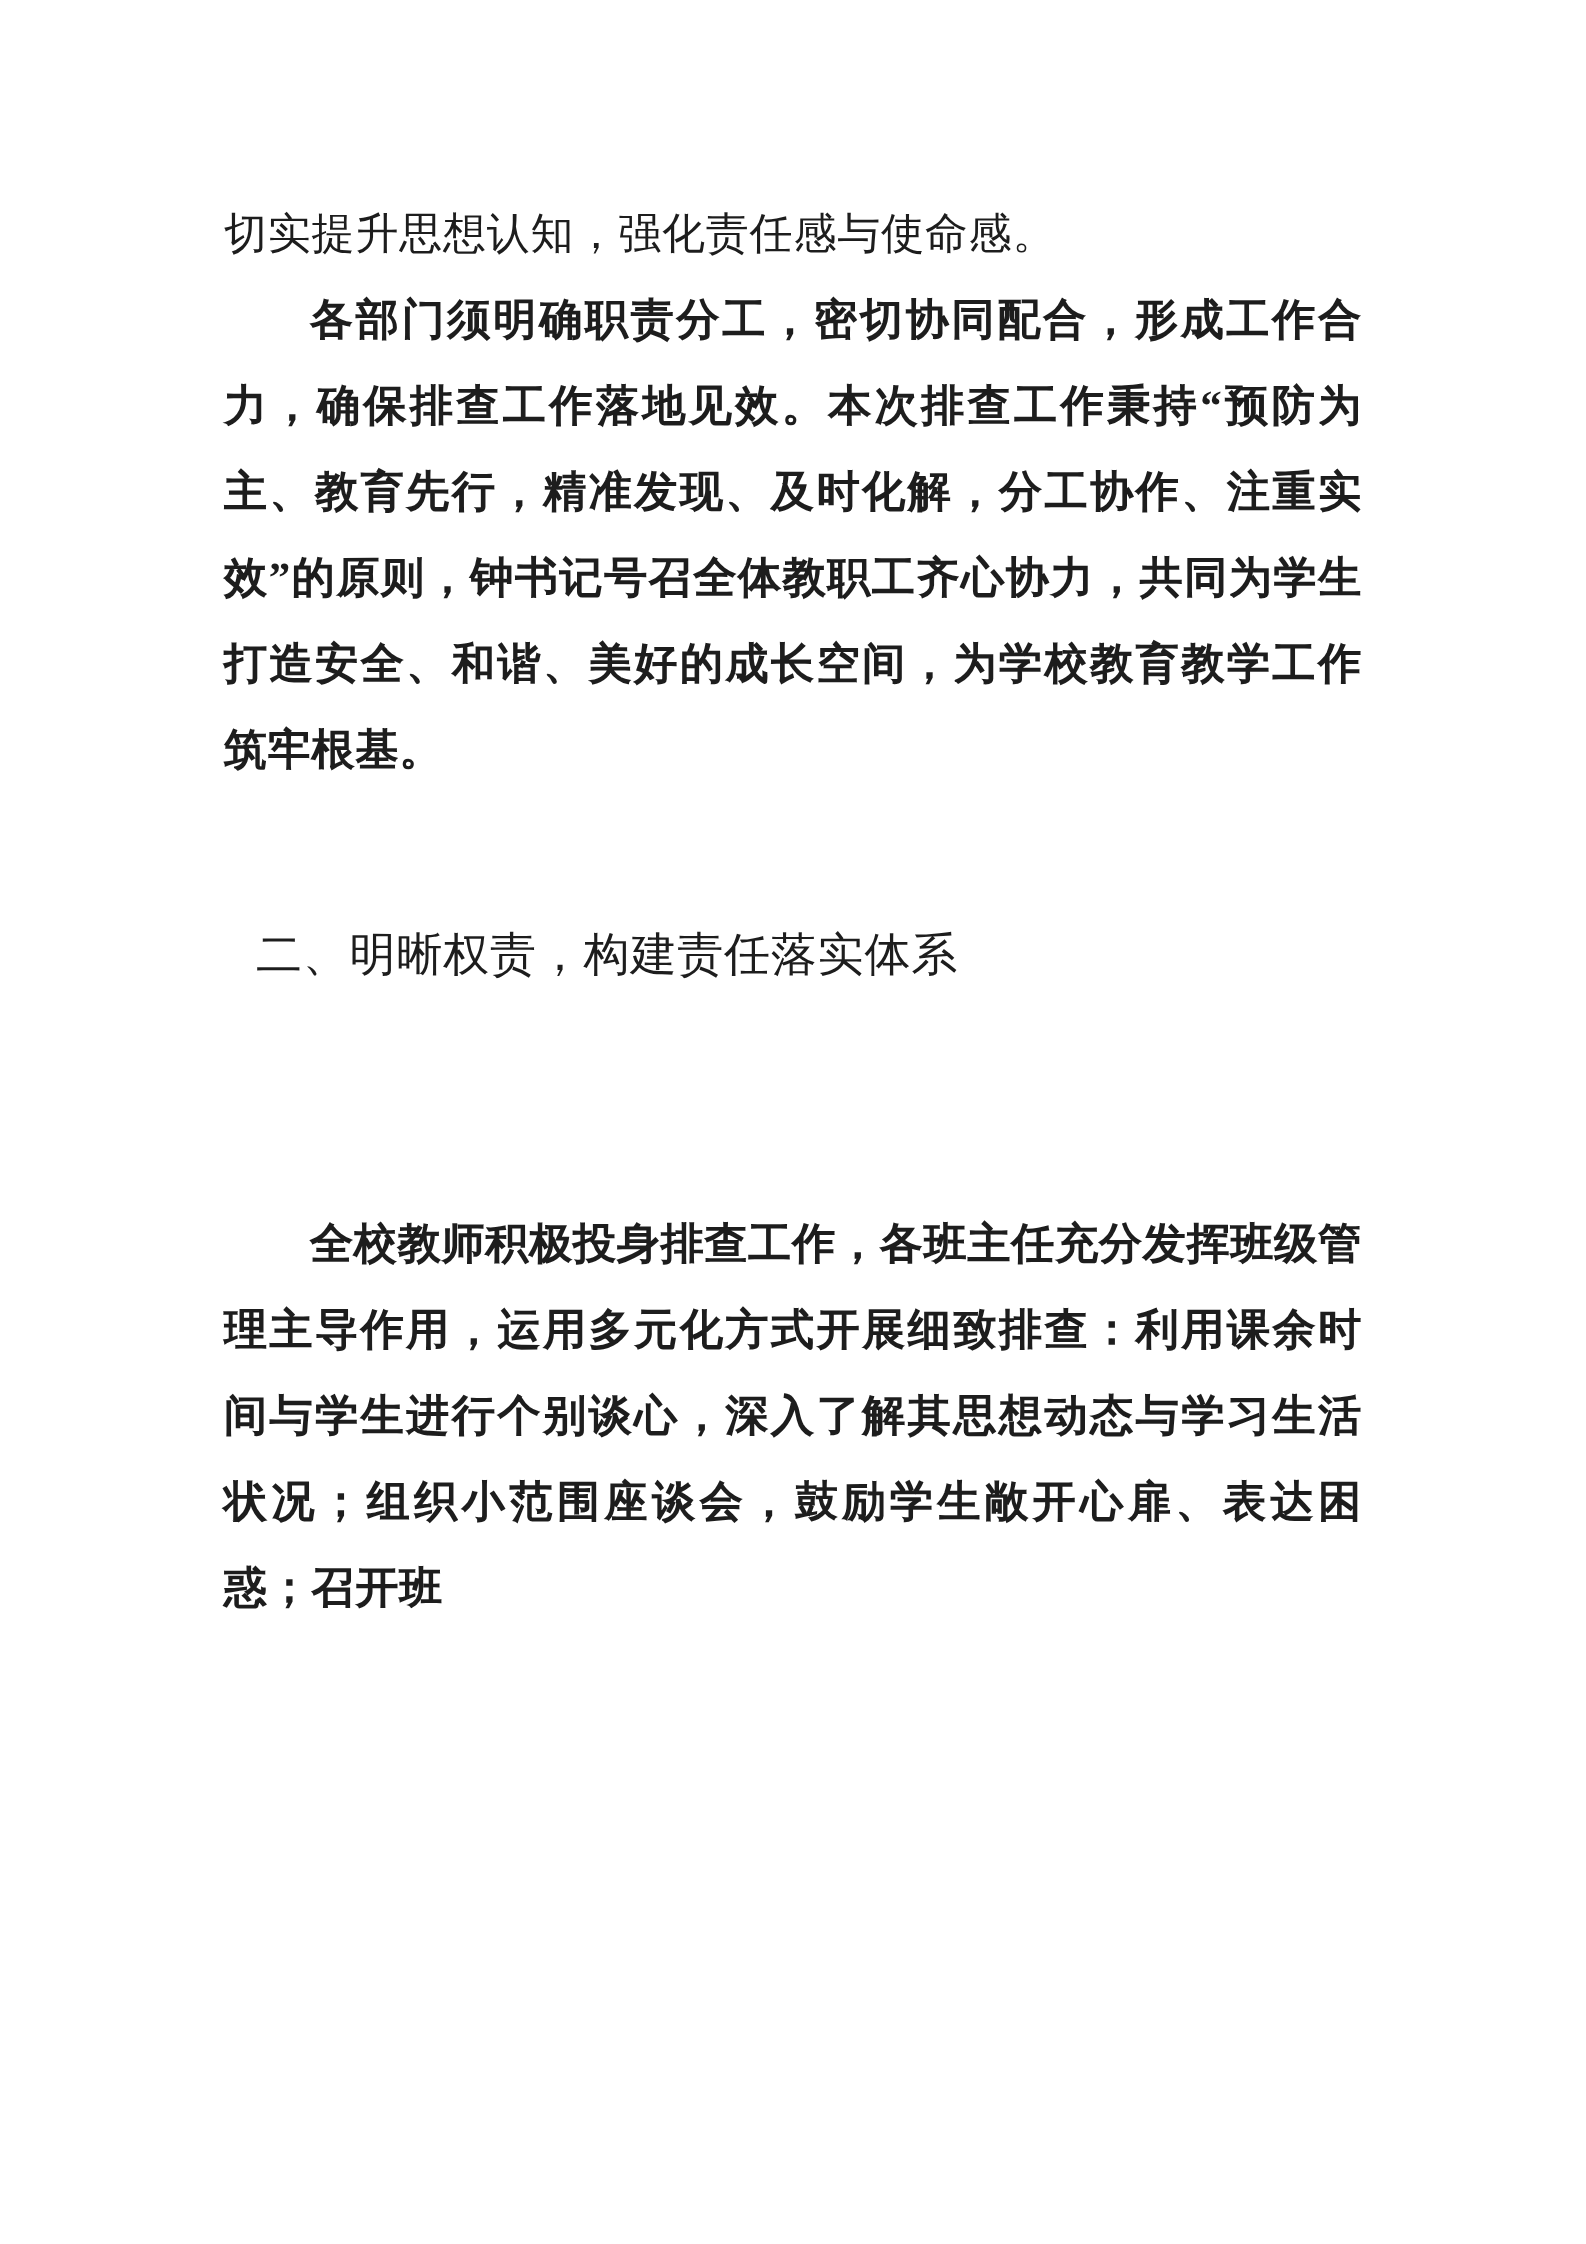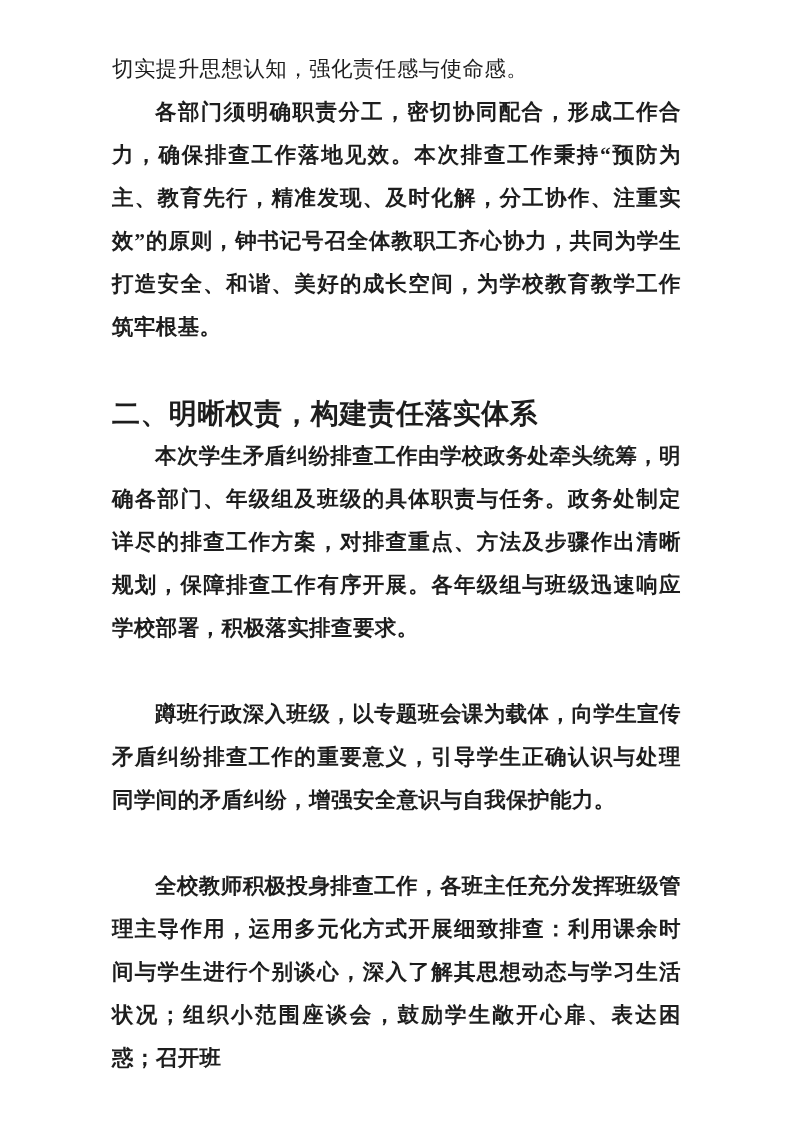--- a/index.html
+++ b/index.html
@@ -12,21 +12,21 @@
     height: 1122px;
     font-family: "Liberation Serif", "DejaVu Serif", serif;
     color: #1a1a1a;
     overflow: hidden;
   }
   .page {
     position: relative;
     width: 793px;
     height: 994px;
     box-sizing: border-box;
-    padding: 48px 112px 60px 112px;
+    padding: 96px 112px 60px 112px;
     background: #ffffff;
   }
   .doc-body {
     font-size: 21.5px;
     line-height: 43px;
     letter-spacing: 0.4px;
     text-align: justify;
     text-justify: inter-ideograph;
     color: #1d1d1d;
   }
@@ -36,45 +36,43 @@
     word-break: break-all;
   }
   .para.indent {
     text-indent: 2em;
     font-weight: bold;
   }
   .spacer-line {
     height: 43px;
   }
   .heading {
-    margin: 0;
-    font-size: 28px;
+    margin: 16px;
+    font-size: 23px;
     line-height: 43px;
-    font-weight: bold;
+    font-weight: normal;
     letter-spacing: 0.4px;
   }
 </style>
 </head>
 <body>
 
 <div class="page">
   <div class="doc-body">
 
     <p class="para">切实提升思想认知，强化责任感与使命感。</p>
 
     <p class="para indent">各部门须明确职责分工，密切协同配合，形成工作合力，确保排查工作落地见效。本次排查工作秉持“预防为主、教育先行，精准发现、及时化解，分工协作、注重实效”的原则，钟书记号召全体教职工齐心协力，共同为学生打造安全、和谐、美好的成长空间，为学校教育教学工作筑牢根基。</p>
 
     <div class="spacer-line"></div>
 
     <h2 class="heading">二、明晰权责，构建责任落实体系</h2>
 
-    <p class="para indent">本次学生矛盾纠纷排查工作由学校政务处牵头统筹，明确各部门、年级组及班级的具体职责与任务。政务处制定详尽的排查工作方案，对排查重点、方法及步骤作出清晰规划，保障排查工作有序开展。各年级组与班级迅速响应学校部署，积极落实排查要求。</p>
 
     <div class="spacer-line"></div>
 
-    <p class="para indent">蹲班行政深入班级，以专题班会课为载体，向学生宣传矛盾纠纷排查工作的重要意义，引导学生正确认识与处理同学间的矛盾纠纷，增强安全意识与自我保护能力。</p>
 
     <div class="spacer-line"></div>
 
     <p class="para indent">全校教师积极投身排查工作，各班主任充分发挥班级管理主导作用，运用多元化方式开展细致排查：利用课余时间与学生进行个别谈心，深入了解其思想动态与学习生活状况；组织小范围座谈会，鼓励学生敞开心扉、表达困惑；召开班</p>
 
   </div>
 </div>
 
 </body></html>

